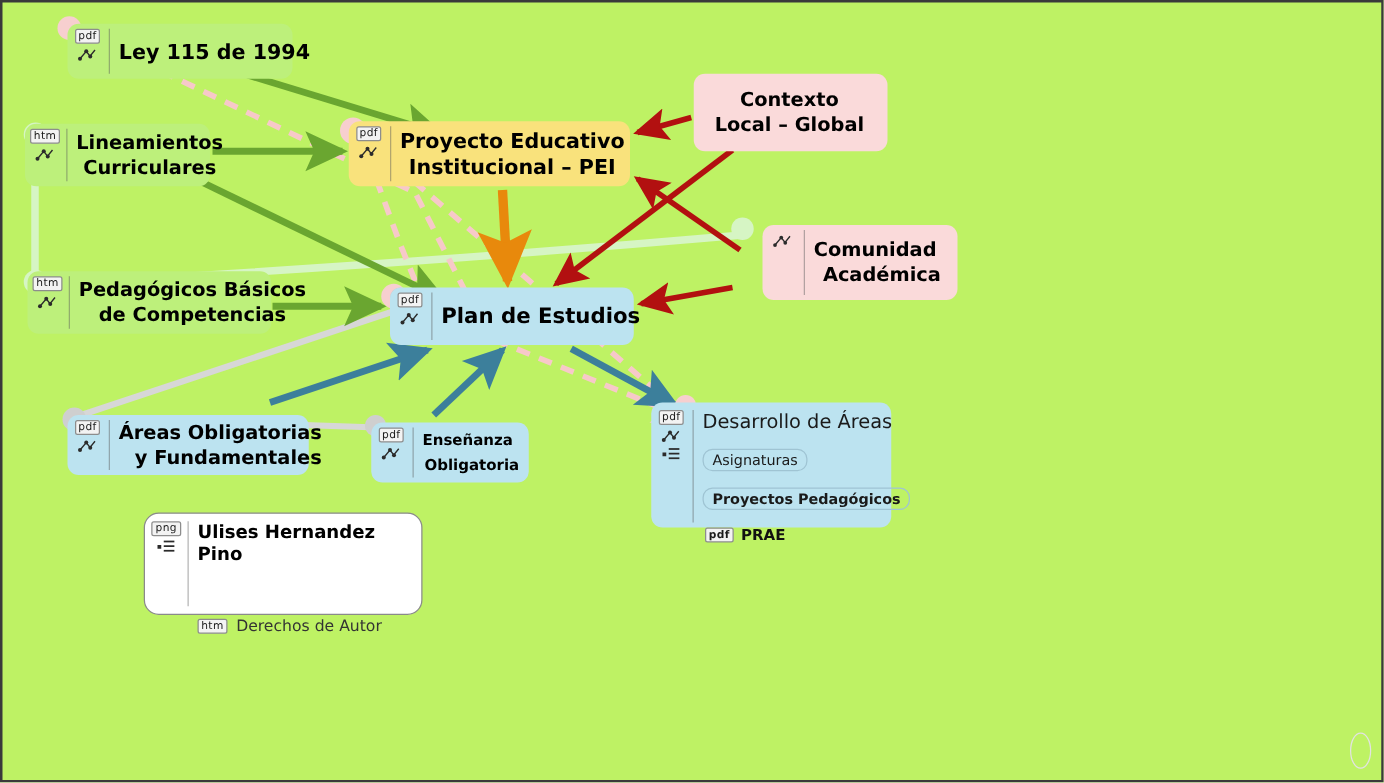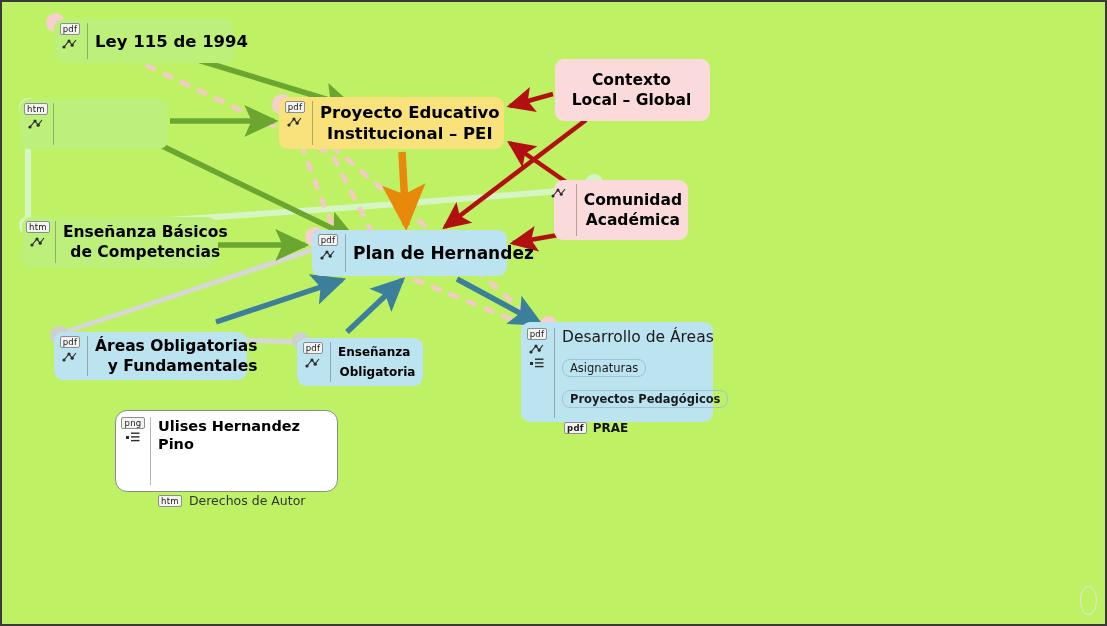--- a/index.html
+++ b/index.html
@@ -103,21 +103,21 @@
 
   #node-contexto {
     left: 553px; top: 57px; width: 155px; height: 62px;
     background: #fadada;
     align-items: center;
   }
   #node-contexto .body { align-items: center; }
   #node-contexto .title { font-size: 15.5px; line-height: 20px; text-align: center; }
 
   #node-comunidad {
-    left: 552px; top: 178px; width: 134px; height: 60px;
+    left: 608px; top: 178px; width: 156px; height: 60px;
     background: #fadada;
     justify-content: flex-end;
   }
   #node-comunidad .title { font-size: 15.5px; line-height: 20px; }
 
   #node-plan {
     left: 310px; top: 228px; width: 195px; height: 46px;
     background: #bce3f0;
   }
   #node-plan .title { font-size: 17px; line-height: 21px; }
@@ -286,34 +286,38 @@
   <div class="node" id="node-lineamientos">
     <div class="gutter">
       <span class="tag">htm</span>
       <svg class="glyph" viewBox="0 0 16 13">
         <path d="M2,10 L7,4 L10,8 L14,3" stroke="#2b2b2b" stroke-width="1.1" fill="none"></path>
         <circle cx="2" cy="10" r="1.6" fill="#2b2b2b"></circle>
         <circle cx="7" cy="4" r="1.6" fill="#2b2b2b"></circle>
         <circle cx="10.2" cy="8.2" r="1.6" fill="#2b2b2b"></circle>
       </svg>
     </div>
+    <div class="body">
+      <span class="title line">Lineamientos</span>
+      <span class="title line" style="text-align:center;">Curriculares</span>
+    </div>
   </div>
 
   <div class="node" id="node-estandares">
     <div class="gutter">
       <span class="tag">htm</span>
       <svg class="glyph" viewBox="0 0 16 13">
         <path d="M2,10 L7,4 L10,8 L14,3" stroke="#2b2b2b" stroke-width="1.1" fill="none"></path>
         <circle cx="2" cy="10" r="1.6" fill="#2b2b2b"></circle>
         <circle cx="7" cy="4" r="1.6" fill="#2b2b2b"></circle>
         <circle cx="10.2" cy="8.2" r="1.6" fill="#2b2b2b"></circle>
       </svg>
     </div>
     <div class="body">
-      <span class="title line">Enseñanza Básicos</span>
+      <span class="title line">Pedagógicos Básicos</span>
       <span class="title line" style="text-align:center;">de Competencias</span>
     </div>
   </div>
 
   <div class="node" id="node-pei">
     <div class="gutter">
       <span class="tag">pdf</span>
       <svg class="glyph" viewBox="0 0 16 13">
         <path d="M2,10 L7,4 L10,8 L14,3" stroke="#2b2b2b" stroke-width="1.1" fill="none"></path>
         <circle cx="2" cy="10" r="1.6" fill="#2b2b2b"></circle>
@@ -353,21 +357,21 @@
     <div class="gutter">
       <span class="tag">pdf</span>
       <svg class="glyph" viewBox="0 0 16 13">
         <path d="M2,10 L7,4 L10,8 L14,3" stroke="#2b2b2b" stroke-width="1.1" fill="none"></path>
         <circle cx="2" cy="10" r="1.6" fill="#2b2b2b"></circle>
         <circle cx="7" cy="4" r="1.6" fill="#2b2b2b"></circle>
         <circle cx="10.2" cy="8.2" r="1.6" fill="#2b2b2b"></circle>
       </svg>
     </div>
     <div class="body">
-      <span class="title line">Plan de Hernandez</span>
+      <span class="title line">Plan de Estudios</span>
     </div>
   </div>
 
   <div class="node" id="node-areas">
     <div class="gutter">
       <span class="tag">pdf</span>
       <svg class="glyph" viewBox="0 0 16 13">
         <path d="M2,10 L7,4 L10,8 L14,3" stroke="#2b2b2b" stroke-width="1.1" fill="none"></path>
         <circle cx="2" cy="10" r="1.6" fill="#2b2b2b"></circle>
         <circle cx="7" cy="4" r="1.6" fill="#2b2b2b"></circle>

